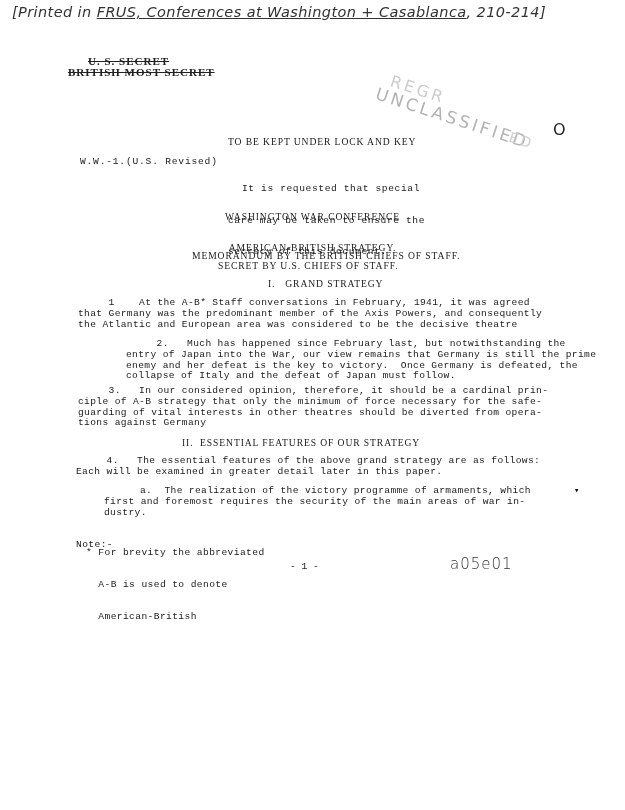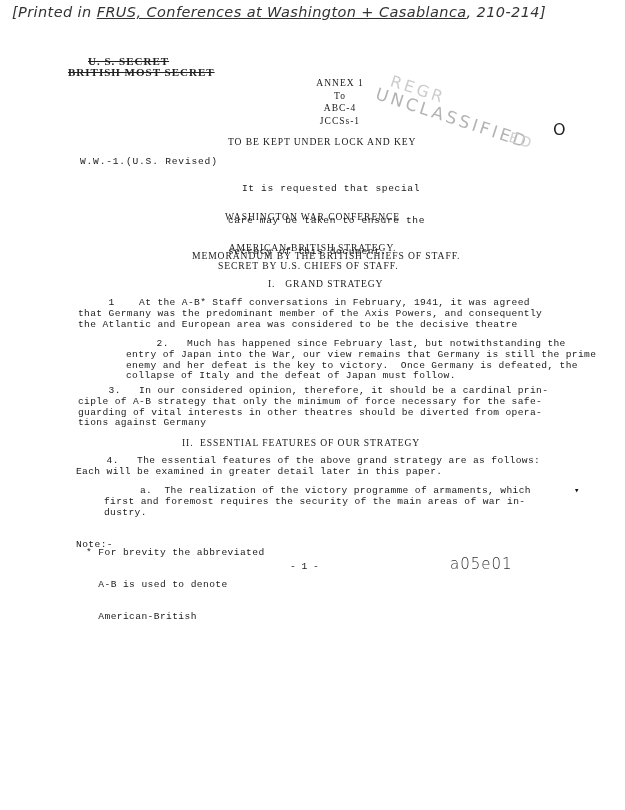--- a/index.html
+++ b/index.html
@@ -26,26 +26,20 @@
 </head>
 <body>
 
 <div class="page">
 
   <div class="abs hand topnote"><span>[Printed in </span><span class="u">FRUS, Conferences at Washington + Casablanca</span><span>, 210-214]</span></div>
 
   <div class="abs strike" style="left:88px; top:55px;">U. S. SECRET</div>
   <div class="abs strike" style="left:68px; top:66px;">BRITISH MOST SECRET</div>
 
-  <div class="abs annex">
-    <div>ANNEX 1</div>
-    <div>To</div>
-    <div>ABC-4</div>
-    <div>JCCSs-1</div>
-  </div>
 
   <div class="abs stamp">
     <span class="l1">REGR</span>
     <span class="l2">UNCLASSIFIED</span>
     <span class="l3">ED</span>
   </div>
   <div class="abs" style="left:553px; top:120px; font-size:16px; color:#222; font-family:'DejaVu Sans',sans-serif;">O</div>
 
   <div class="abs serif" style="left:228px; top:136px;">TO BE KEPT UNDER LOCK AND KEY</div>
 

